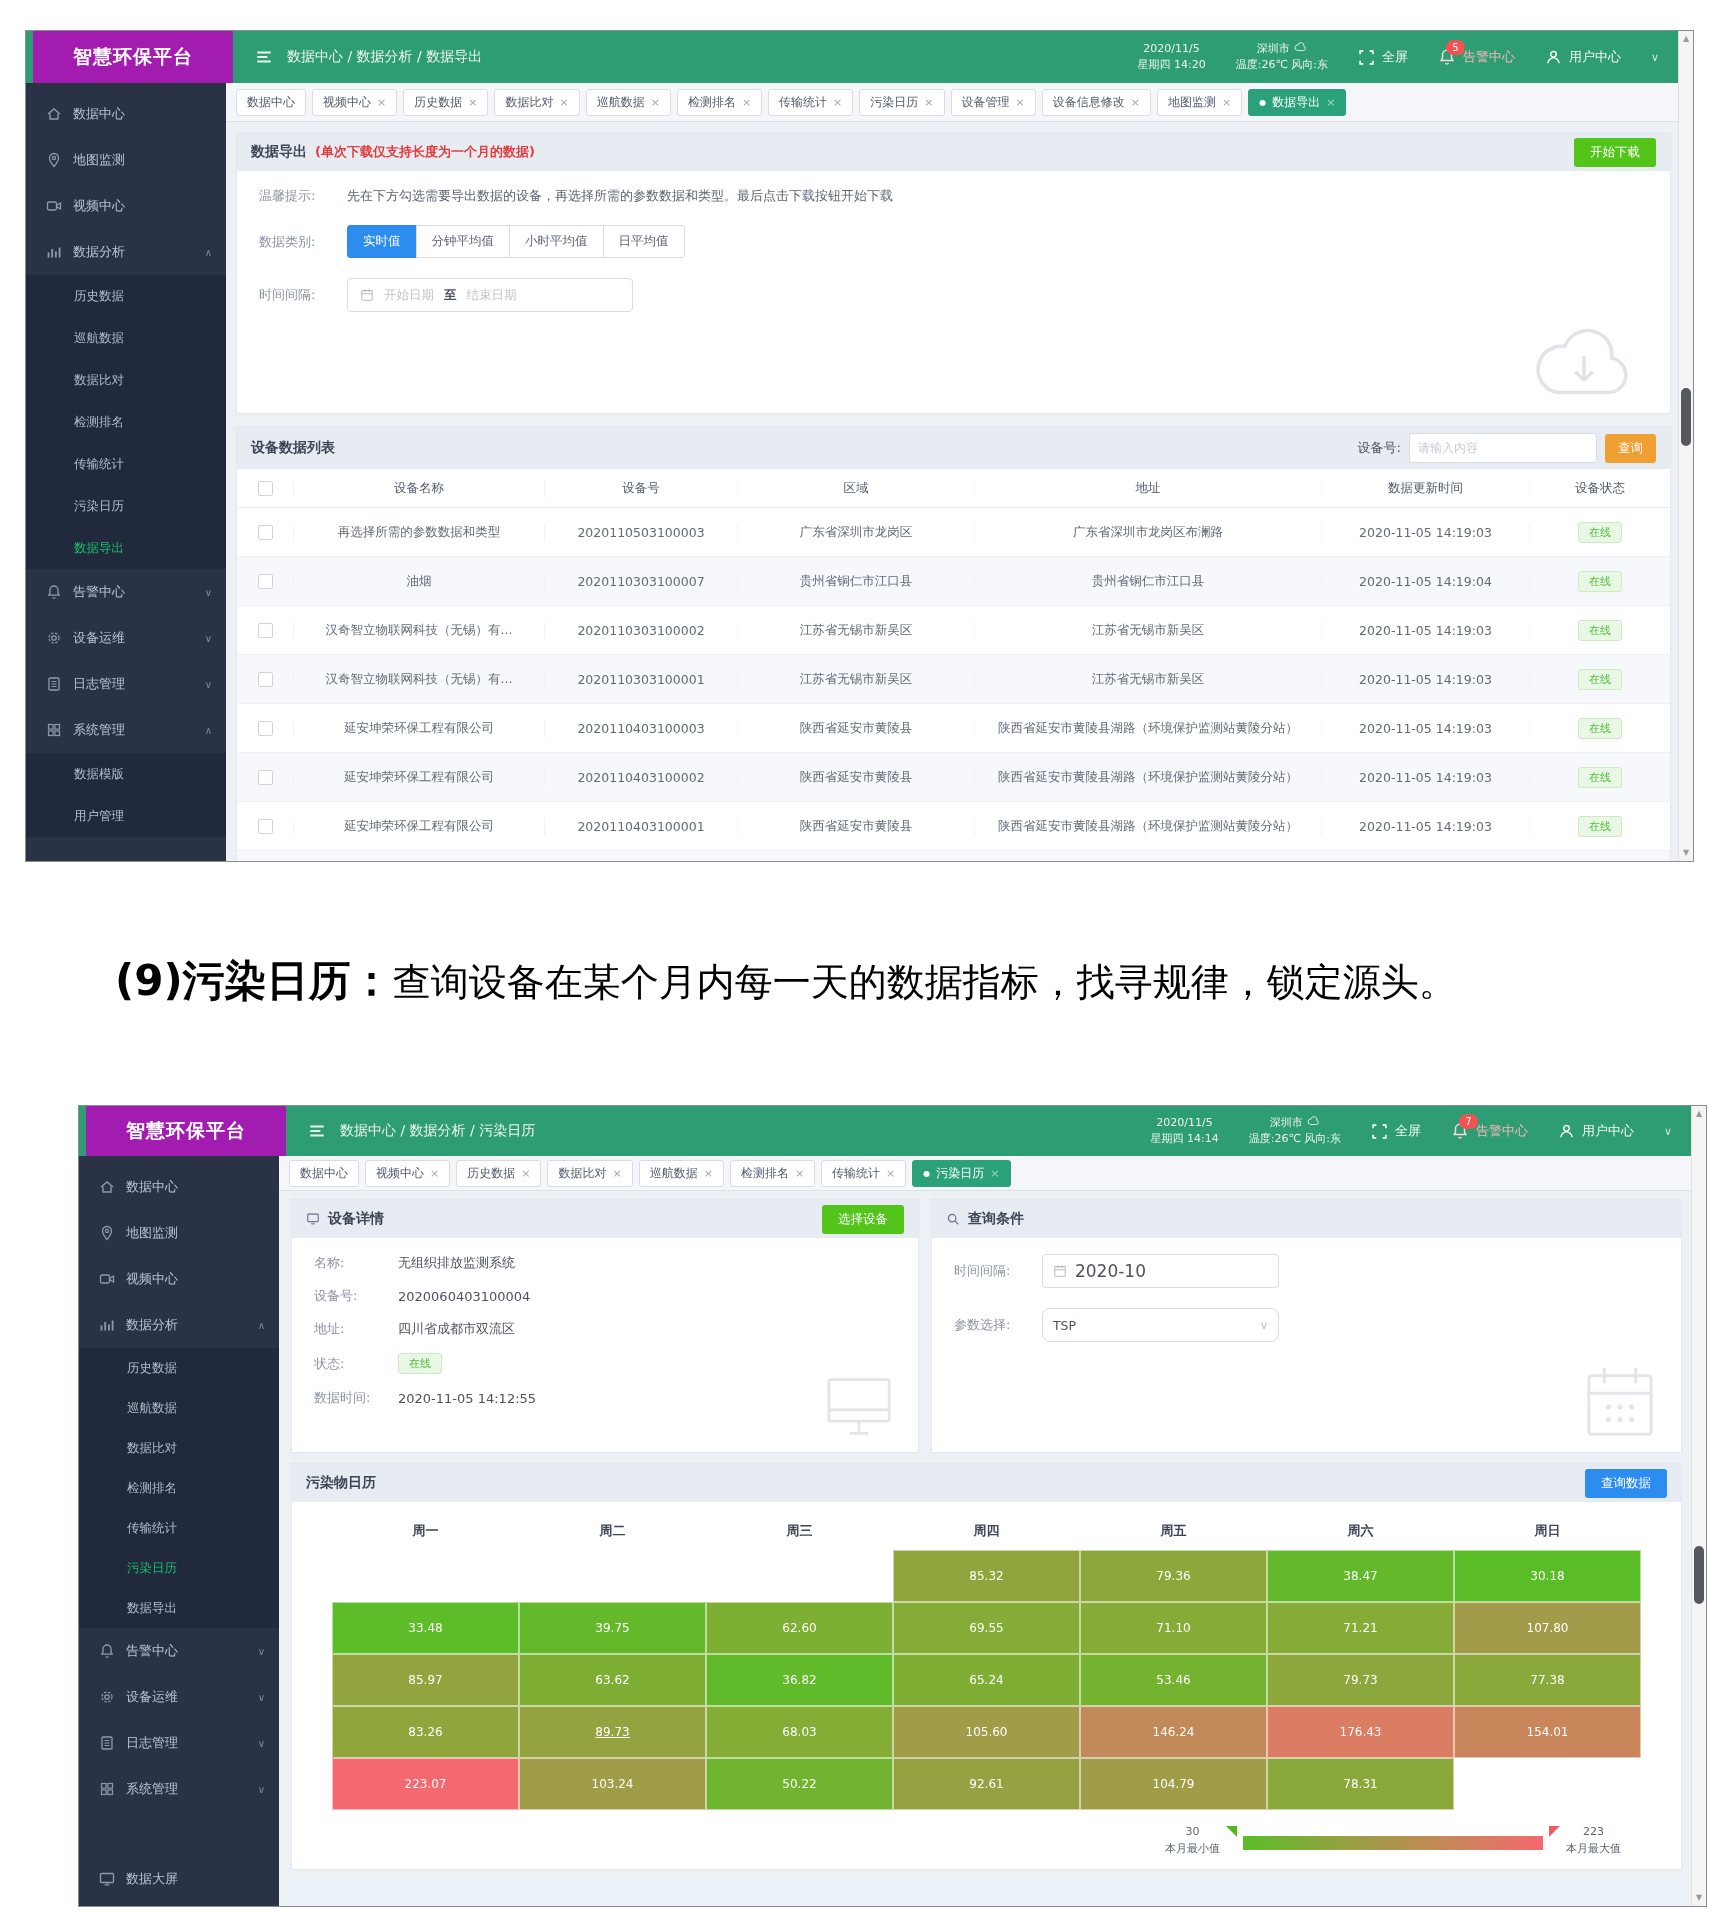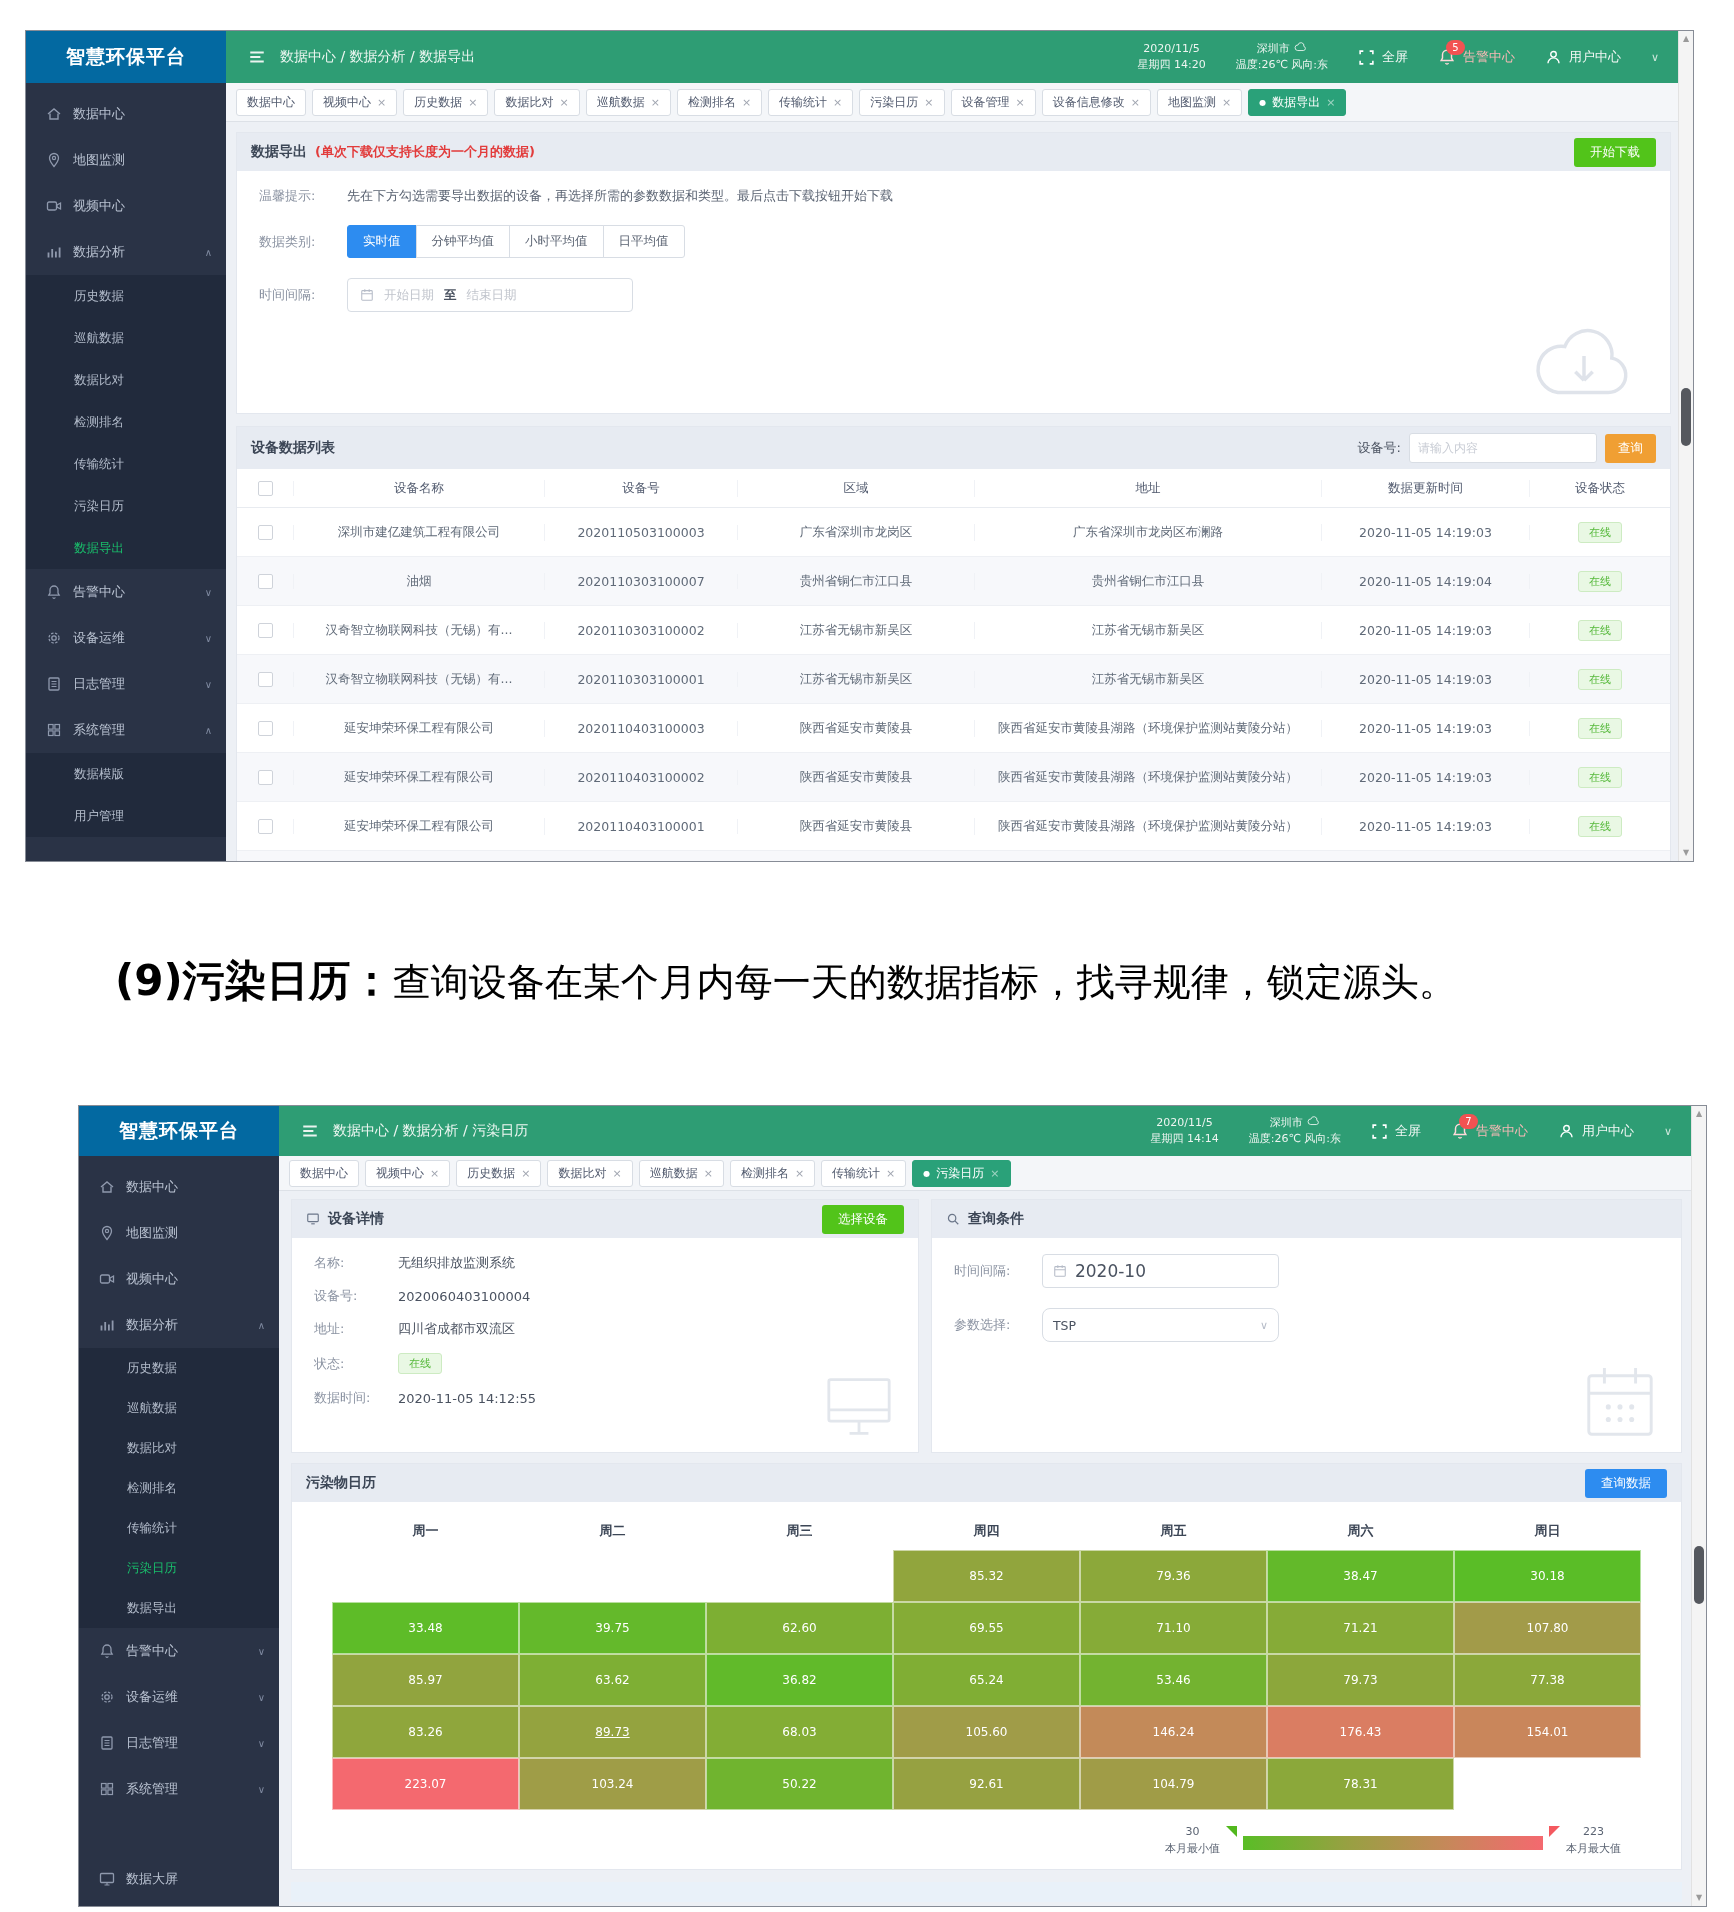--- a/index.html
+++ b/index.html
@@ -7,22 +7,22 @@
   .page{position:relative;width:1734px;height:1912px;background:#fff;overflow:hidden;}
 
   
   .shot{position:absolute;background:#edf0f5;border:1px solid #878c96;overflow:hidden;}
   #shot1{left:25px;top:30px;width:1667px;height:830px;}
   #shot2{left:78px;top:1105px;width:1627px;height:800px;}
 
   
   .app-header{height:52px;background:#2e9d74;display:flex;align-items:stretch;color:#fff;}
   #shot2 .app-header{height:50px;}
-  .brand{width:200px;background:#0369a1;display:flex;align-items:center;justify-content:center;
-         font-size:19px;font-weight:bold;letter-spacing:1px;flex:0 0 auto;}
+  .brand{width:200px;background:#a21caf;display:flex;align-items:center;justify-content:center;
+         font-size:19px;font-weight:bold;letter-spacing:1px;flex:0 0 auto;margin-left:7px;}
   .crumbs{display:flex;align-items:center;gap:14px;padding-left:22px;font-size:14px;color:#eef7f2;}
   .menu-icon{width:18px;height:18px;color:#eaf4ef;}
   .menu-icon svg,.hicon svg,.nav-icon svg,.mini-icon svg{width:100%;height:100%;display:block;}
   .hdr-right{margin-left:auto;display:flex;align-items:center;gap:30px;padding-right:34px;}
   .hdr-block{text-align:center;font-size:11px;line-height:1.5;color:#eef5f1;white-space:nowrap;}
   .hdr-item{display:flex;align-items:center;gap:7px;font-size:13px;color:#f2f8f5;cursor:pointer;}
   .hicon{width:17px;height:17px;color:#fff;}
   .bell-wrap{position:relative;width:18px;height:18px;color:#ffd9d9;}
   .badge{position:absolute;top:-8px;right:-9px;min-width:15px;height:15px;border-radius:8px;background:#f25252;
          color:#fff;font-size:10px;line-height:15px;text-align:center;padding:0 2px;}
@@ -420,21 +420,21 @@
                 <div class="th c2">设备号</div>
                 <div class="th c3">区域</div>
                 <div class="th c4">地址</div>
                 <div class="th c5">数据更新时间</div>
                 <div class="th c6">设备状态</div>
               </div>
               <div class="tr">
                 <div class="td c0">
                   <span class="cb"></span>
                 </div>
-                <div class="td c1">深圳市建亿建筑工程有限公司</div>
+                <div class="td c1">再选择所需的参数数据和类型</div>
                 <div class="td c2">2020110503100003</div>
                 <div class="td c3">广东省深圳市龙岗区</div>
                 <div class="td c4">广东省深圳市龙岗区布澜路</div>
                 <div class="td c5">2020-11-05 14:19:03</div>
                 <div class="td c6">
                   <span class="status-badge">在线</span>
                 </div>
               </div>
               <div class="tr alt">
                 <div class="td c0">

